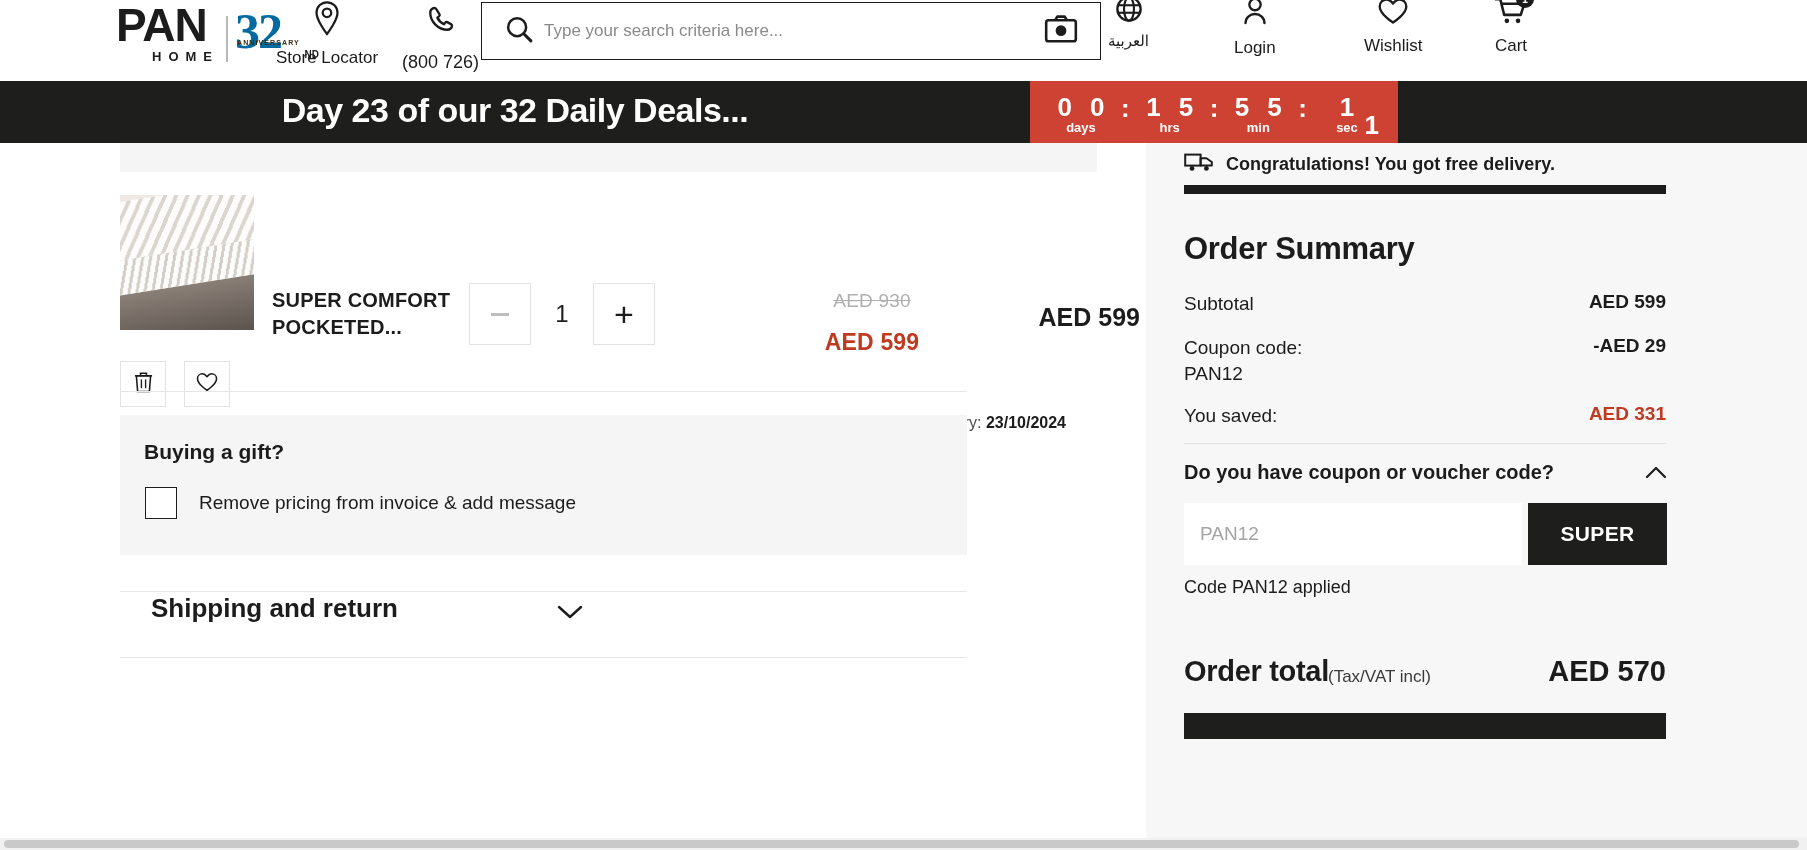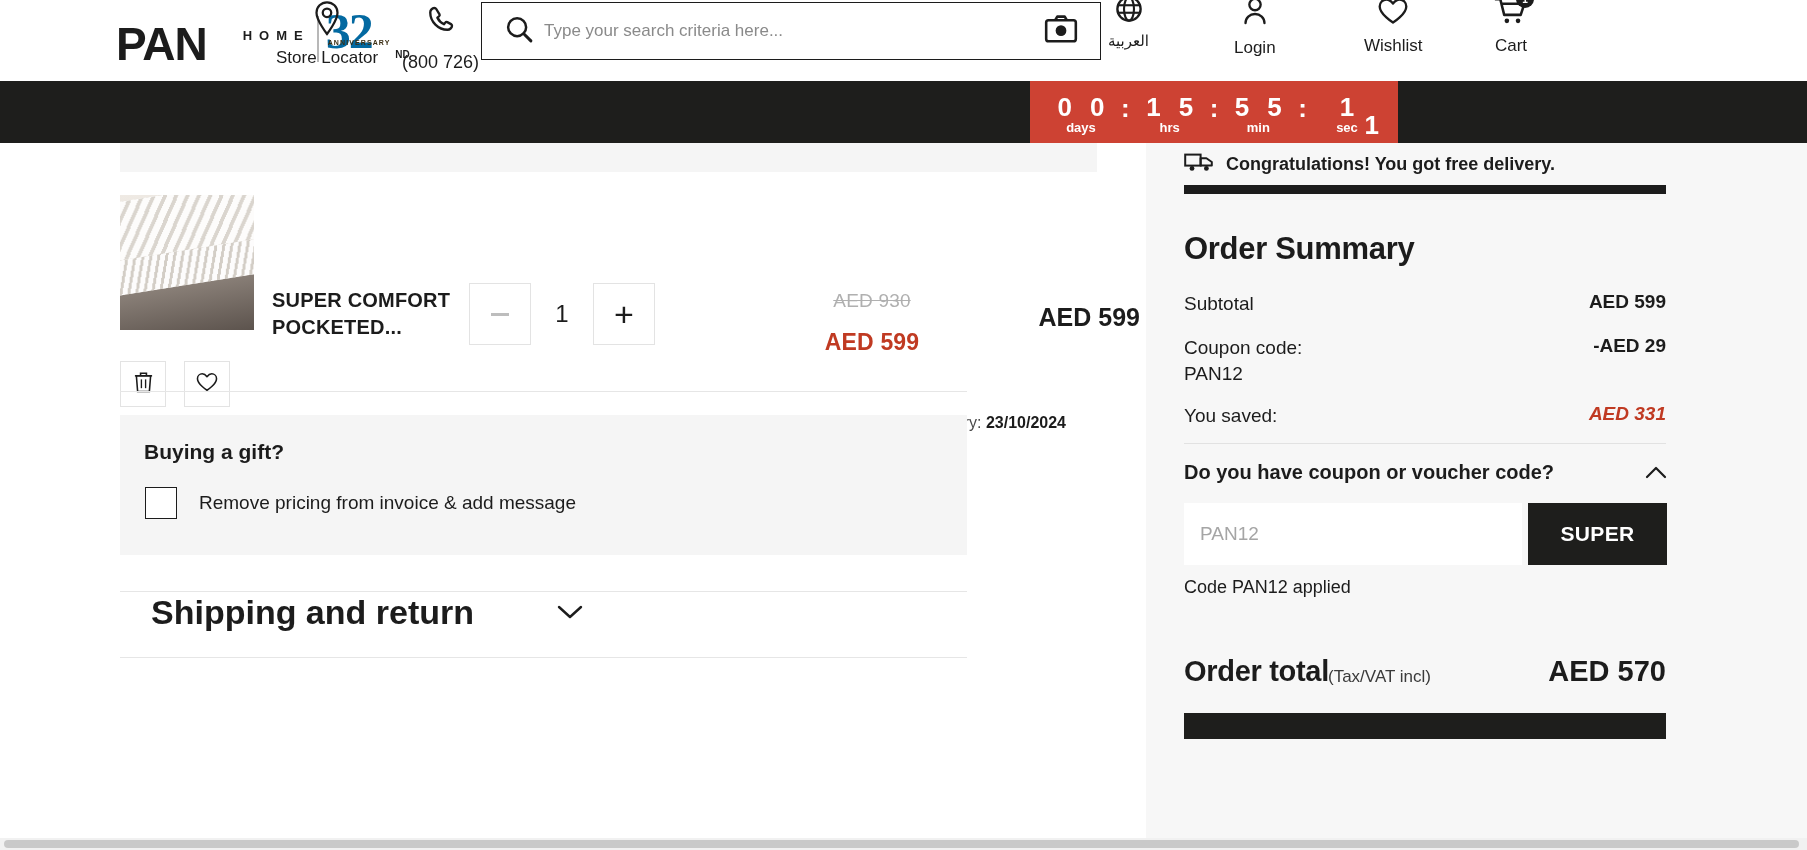--- a/index.html
+++ b/index.html
@@ -24,21 +24,21 @@
   .logo-pan {
     font-family: "Liberation Sans", sans-serif;
     font-weight: 700; font-size: 46px; line-height: 40px;
     letter-spacing: -1px; color: #1c1c1c;
   }
   .logo-home {
     font-family: "Liberation Sans", sans-serif;
     font-weight: 700; font-size: 13px; letter-spacing: 7px;
     color: #1c1c1c; margin-top: 4px; padding-left: 36px;
   }
-  .logo-left { display: flex; flex-direction: row; }
+  .logo-left { display: flex; flex-direction: column; }
   .logo-divider {
     width: 2px; height: 46px; background: #b8b8b8; margin: 0 7px 2px 7px;
   }
   .logo-anniv { position: relative; width: 86px; height: 58px; }
   .logo-32 {
     font-family: "Liberation Serif", serif;
     font-weight: 700; font-size: 50px; line-height: 50px;
     color: #0369a1; letter-spacing: -2px;
   }
   .logo-anniv-text {
@@ -258,21 +258,21 @@
     font-size: 19px; color: #1c1c1c;
   }
 
   
   .ship-divider-top {
     position: absolute; left: 120px; top: 448px;
     width: 847px; height: 1px; background: #e6e6e6;
   }
   .ship-title {
     position: absolute; left: 151px; top: 450px;
-    font-size: 34px; font-weight: 700; color: #1c1c1c;
+    font-size: 26px; font-weight: 700; color: #1c1c1c;
   }
   .ship-chevron { position: absolute; left: 556px; top: 460px; cursor: pointer; }
   .ship-divider-bot {
     position: absolute; left: 120px; top: 514px;
     width: 847px; height: 1px; background: #e6e6e6;
   }
 
   
   .free-del {
     position: absolute; left: 38px; top: 8px;
@@ -286,21 +286,21 @@
   .order-summary-title {
     position: absolute; left: 38px; top: 88px;
     font-size: 31px; font-weight: 700; color: #1c1c1c; letter-spacing: -.3px;
   }
   .sum-row {
     position: absolute; left: 38px; width: 482px;
     display: flex; justify-content: space-between; align-items: flex-start;
   }
   .sum-label { font-size: 19px; color: #1c1c1c; line-height: 26px; }
   .sum-val { font-size: 19px; font-weight: 700; color: #1c1c1c; white-space: nowrap; }
-  .sum-val.red { color: #c03a22; font-style: italic; }
+  .sum-val.red { color: #c03a22; }
   .r-subtotal { top: 148px; }
   .r-coupon   { top: 192px; }
   .r-saved    { top: 260px; }
   .sum-divider {
     position: absolute; left: 38px; top: 300px;
     width: 482px; height: 1px; background: #e2e2e2;
   }
 
   .coupon-q {
     position: absolute; left: 38px; top: 318px;
@@ -447,20 +447,21 @@
           <circle cx="10.6" cy="20.1" r="1.9" fill="#1c1c1c"></circle>
           <circle cx="19.8" cy="20.1" r="1.9" fill="#1c1c1c"></circle>
         </svg>
       <span class="cart-badge">1</span>
     </span>
     <span class="hdr-label">Cart</span>
   </div>
 </div>
 
 <div class="deals-bar">
+  <div class="deals-text">Day 23 of our 32 Daily Deals...</div>
   <div class="countdown">
 
     <div class="cd-unit">
       <div class="cd-digits">
         <span class="cd-num">0</span>
         <span class="cd-num">0</span>
       </div>
       <div class="cd-label">days</div>
     </div>
     <span class="cd-sep">:</span>

